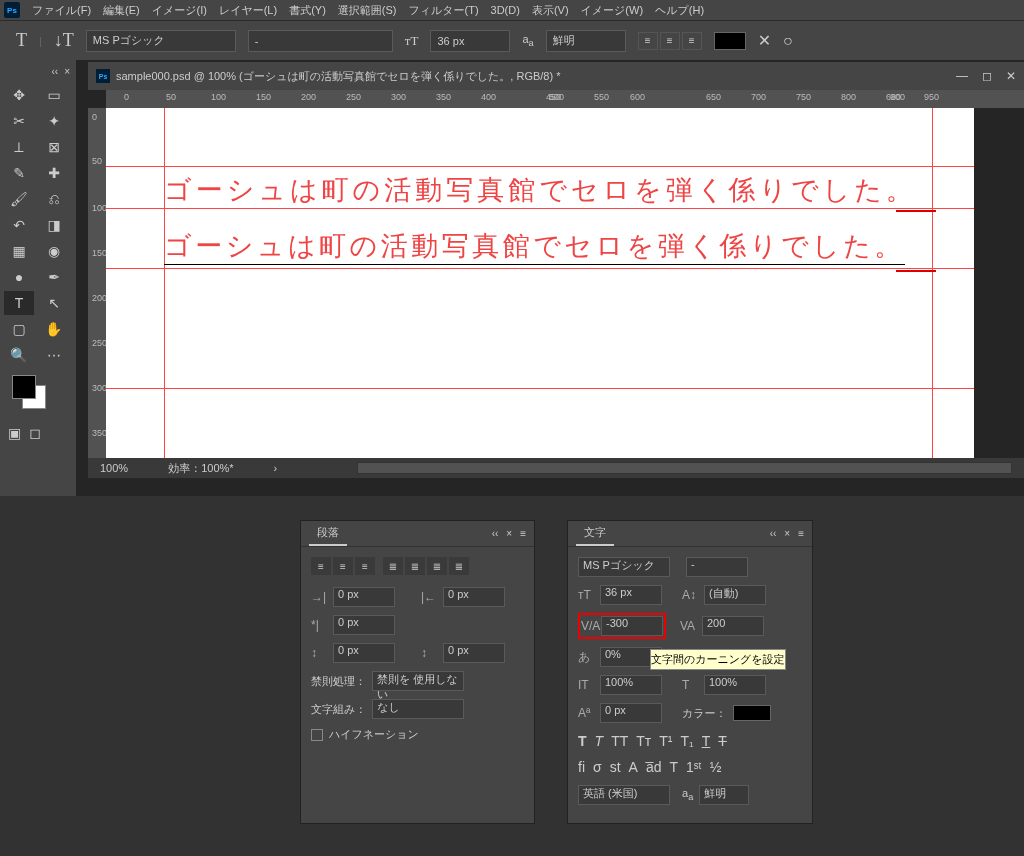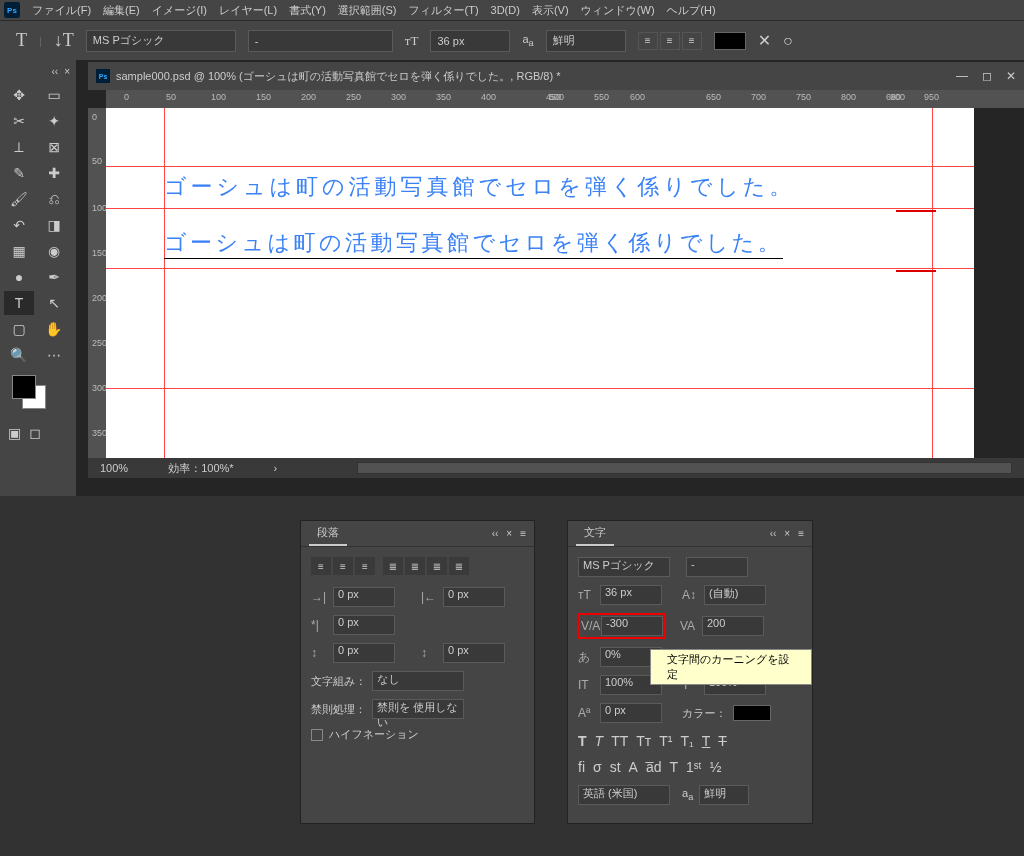--- a/index.html
+++ b/index.html
@@ -34,59 +34,59 @@
 .doctab .title { font-size: 11px; }
 .doctab .wctrl { margin-left: auto; display: flex; gap: 14px; font-size: 12px; }
 .rulerH { height: 18px; background: #525252; display: flex; position: relative; margin-left: 18px; font-size: 9px; color: #bbb; }
 .rulerH span { position: absolute; top: 2px; }
 .rulerV { width: 18px; background: #525252; position: relative; font-size: 9px; color: #bbb; }
 .rulerV span { position: absolute; left: 4px; }
 .canvas-area { display: flex; }
 .canvas { width: 868px; height: 350px; background: #fff; position: relative; }
 .guide-v { position: absolute; top: 0; bottom: 0; width: 1px; background: #ff4444; }
 .guide-h { position: absolute; left: 0; right: 0; height: 1px; background: #ff4444; }
-.textline { position: absolute; font-size: 22px; color: #3b82f6; letter-spacing: 4px; font-family: Liberation Mono, monospace; }
+.textline { position: absolute; font-size: 27px; color: #ef4444; letter-spacing: 4px; font-family: Liberation Mono, monospace; }
 .underline-red { position: absolute; height: 2px; background: #d00; }
 .statusbar { height: 20px; background: #393939; display: flex; align-items: center; padding: 0 12px; font-size: 11px; gap: 40px; }
 .statusbar .scroll { flex: 1; height: 12px; background: #525252; margin-left: 40px; border: 1px solid #333; }
 .panels { position: absolute; top: 520px; display: flex; gap: 32px; left: 300px; }
 .panel { background: #454545; border: 1px solid #222; width: 235px; }
 .panel.char { width: 246px; }
 .panel-hdr { height: 26px; display: flex; align-items: center; padding: 0 8px; border-bottom: 1px solid #333; }
 .panel-hdr .tab { padding: 4px 8px; border-bottom: 2px solid #ccc; }
 .panel-hdr .ctrl { margin-left: auto; display: flex; gap: 8px; font-size: 10px; }
 .panel-body { padding: 10px; font-size: 11px; }
 .row { display: flex; align-items: center; gap: 6px; margin-bottom: 8px; }
 .row .lbl { width: 16px; font-size: 12px; color: #aaa; }
 .row input, .row .inp { background: #393939; border: 1px solid #5a5a5a; color: #ccc; width: 62px; height: 20px; padding: 0 4px; font-size: 11px; }
 .row .inp.wide { width: 92px; }
 .aligns { display: flex; gap: 2px; margin-bottom: 12px; }
 .aligns span { width: 20px; height: 18px; display: flex; align-items: center; justify-content: center; background: #3a3a3a; font-size: 10px; }
 .highlight-box { border: 2px solid #e00; padding: 1px; }
-.tooltip { position: absolute; background: #ffffcc; color: #000; border: 1px solid #888; padding: 2px 16px; font-size: 11px; }
+.tooltip { position: absolute; background: #ffffcc; color: #000; border: 1px solid #888; padding: 2px 0; font-size: 11px; }
 .styles { display: flex; gap: 8px; margin: 10px 0; font-family: serif; font-size: 14px; }
 .chk { display: flex; align-items: center; gap: 6px; }
 .chk .box { width: 12px; height: 12px; border: 1px solid #888; }
 .colbox { width: 38px; height: 16px; background: #000; border: 1px solid #666; }
 </style>
 </head>
 <body>
 
 <div class="menubar">
   <div class="logo">Ps</div>
   <span>ファイル(F)</span>
   <span>編集(E)</span>
   <span>イメージ(I)</span>
   <span>レイヤー(L)</span>
   <span>書式(Y)</span>
   <span>選択範囲(S)</span>
   <span>フィルター(T)</span>
   <span>3D(D)</span>
   <span>表示(V)</span>
-  <span>ウィンドウ(W)</span>
+  <span>イメージ(W)</span>
   <span>ヘルプ(H)</span>
 </div>
 
 <div class="optbar">
   <span class="ticon">T</span>
   <span style="color:#666">|</span>
   <span class="ticon">↓T</span>
   <span class="sel wide">
       <span>MS Pゴシック</span>
     </span>
@@ -246,26 +246,26 @@
           <span class="lbl">*|</span>
           <span class="inp">0 px</span>
         </div>
       <div class="row">
           <span class="lbl">↕</span>
           <span class="inp">0 px</span>
         <span style="margin-left:20px" class="lbl">↕</span>
           <span class="inp">0 px</span>
         </div>
       <div class="row">
+          <span>禁則処理：</span>
+          <span class="inp wide">禁則を 使用しない</span>
+        </div>
+      <div class="row">
           <span>文字組み：</span>
           <span class="inp wide">なし</span>
-        </div>
-      <div class="row">
-          <span>禁則処理：</span>
-          <span class="inp wide">禁則を 使用しない</span>
         </div>
       <div class="chk">
           <span class="box"></span>
           <span>ハイフネーション</span>
         </div>
     </div>
   </div>
 
   <div class="panel char" style="position:relative">
     <div class="panel-hdr">

